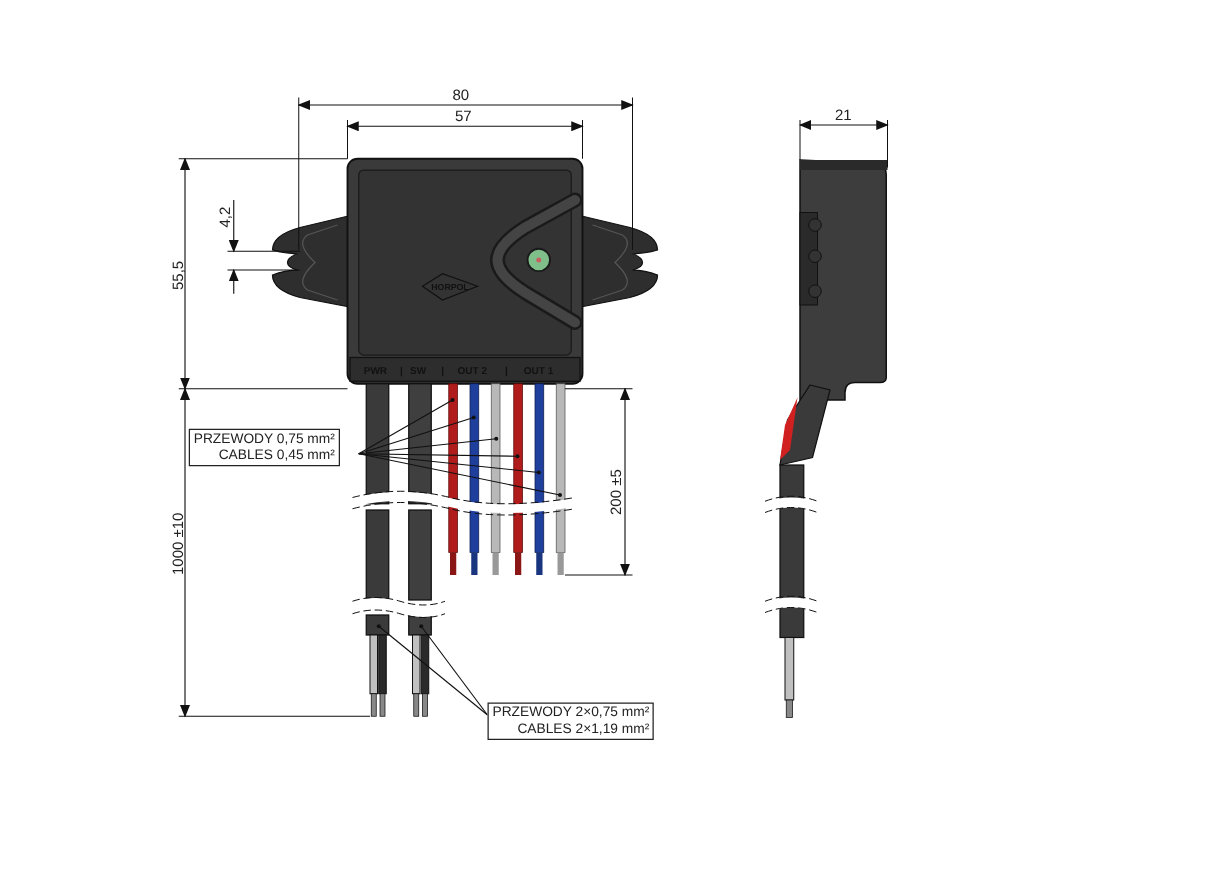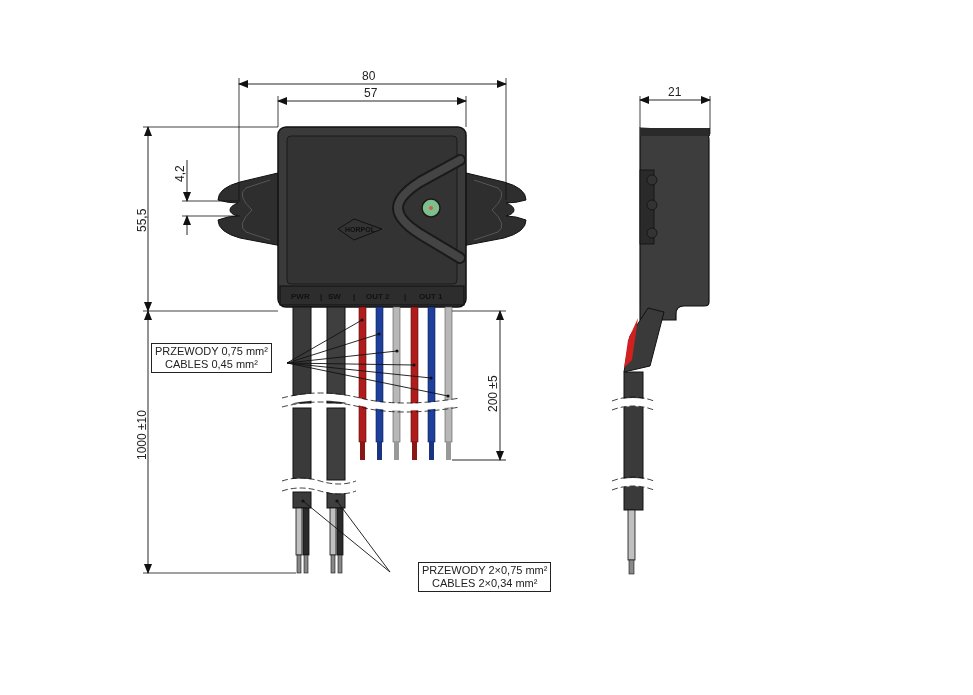--- a/index.html
+++ b/index.html
@@ -1,19 +1,19 @@
 <!DOCTYPE html>
 <html><head>
 <meta charset="utf-8">
 <style>
   html, body { margin: 0; padding: 0; background: #ffffff; }
   body { width: 973px; height: 695px; position: relative; overflow: hidden; font-family: "Liberation Sans", sans-serif; }
   #drawing { position: absolute; left: 0; top: 0; }
   .dimtext { font-family: "Liberation Sans", sans-serif; font-size: 12px; fill: #222; }
-  .label-box { position: absolute; border: 1px solid #222; background: #fff; font-family: "Liberation Sans", sans-serif; font-size: 11px; color: #222; text-align: center; line-height: 13px; padding: 1px 3px; white-space: nowrap; }
+  .label-box { position: absolute; border: 1px solid #222; background: #fff; font-family: "Liberation Sans", sans-serif; font-size: 11px; color: #222; text-align: right; line-height: 13px; padding: 1px 3px; white-space: nowrap; }
   .port-label { font-family: "Liberation Sans", sans-serif; font-size: 8px; font-weight: bold; fill: #111; }
   .logo-text { font-family: "Liberation Sans", sans-serif; font-size: 7px; fill: #111; font-weight: bold; }
 </style>
 </head>
 <body>
 
 <svg id="drawing" width="973" height="695" viewBox="0 0 973 695" xmlns="http://www.w3.org/2000/svg">
   <defs>
     <marker id="arr" markerWidth="10" markerHeight="8" refX="9" refY="4" orient="auto-start-reverse" markerUnits="userSpaceOnUse">
       <path d="M0,0 L10,4 L0,8 Z" fill="#111"></path>
@@ -200,16 +200,16 @@
       <text class="dimtext" x="668" y="96">21</text>
     </g>
   </g>
 </svg>
 
 <div class="label-box" style="left:151px; top:343px;">
   <div>PRZEWODY 0,75 mm²</div>
   <div>CABLES 0,45 mm²</div>
 </div>
 
-<div class="label-box" style="left:390px; top:562px;margin-left:28px;">
+<div class="label-box" style="left:390px; top:562px;">
   <div>PRZEWODY 2×0,75 mm²</div>
-  <div>CABLES 2×0,34 mm²</div>
+  <div>CABLES 2×1,19 mm²</div>
 </div>
 
 </body></html>

